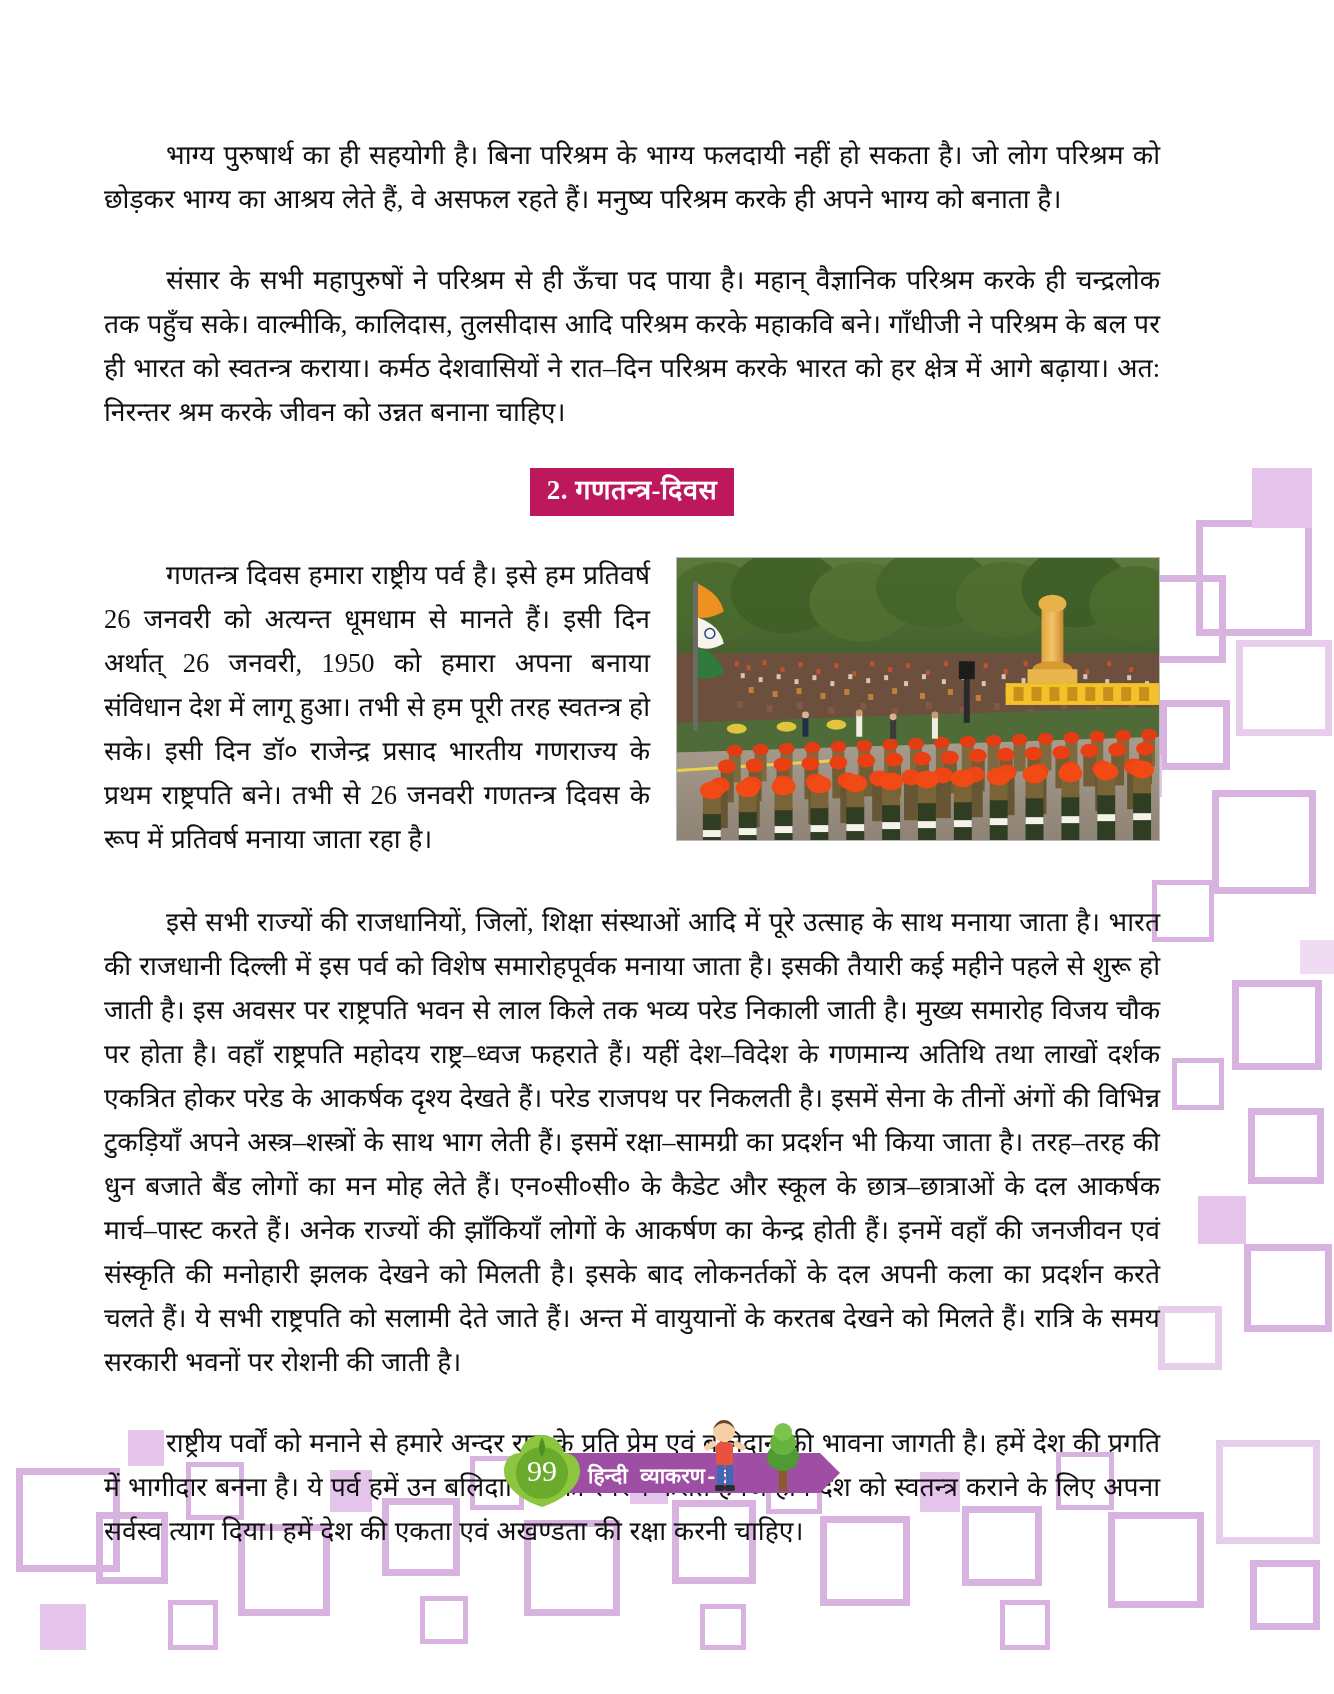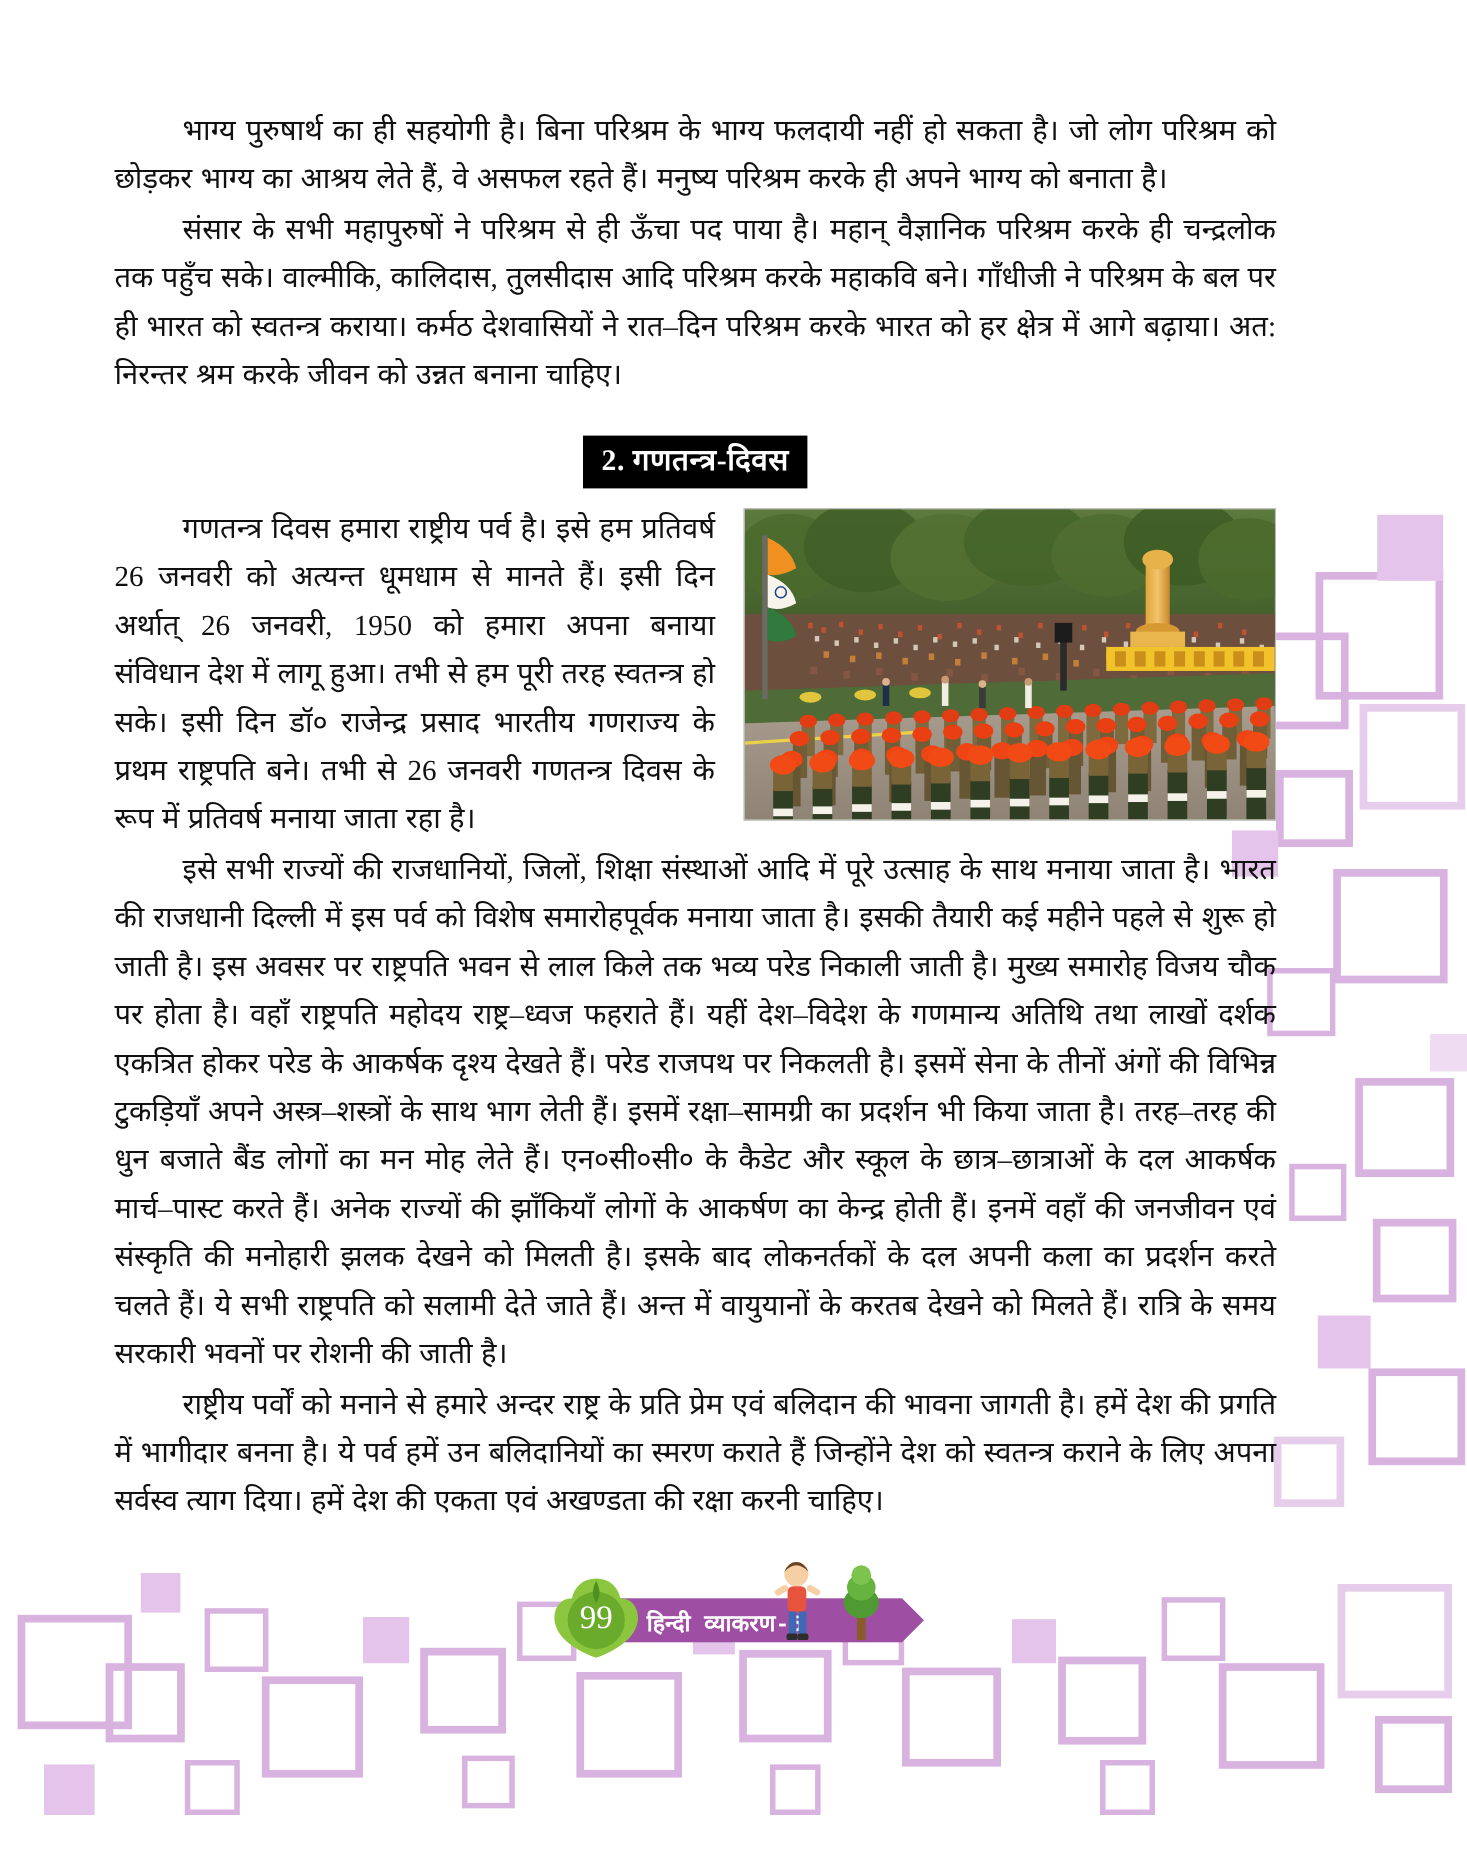--- a/index.html
+++ b/index.html
@@ -47,31 +47,32 @@
 
   p.para {
     font-size: 26.5px;
     line-height: 44px;
     text-align: justify;
     text-indent: 62px;
     color: #101010;
     margin-bottom: 2px;
     font-family: "Liberation Serif", "DejaVu Serif", serif;
     word-spacing: 1px;
+    margin-top: 37px;
   }
 
   
   .heading-wrap {
     text-align: center;
     margin-top: 34px;
     margin-bottom: 14px;
   }
   .heading-chip {
     display: inline-block;
-    background: #000000;
+    background: #be185d;
     color: #ffffff;
     font-size: 27px;
     line-height: 1;
     padding: 9px 17px 12px 17px;
     font-weight: 600;
     letter-spacing: 0.5px;
   }
 
   
   .figure {

